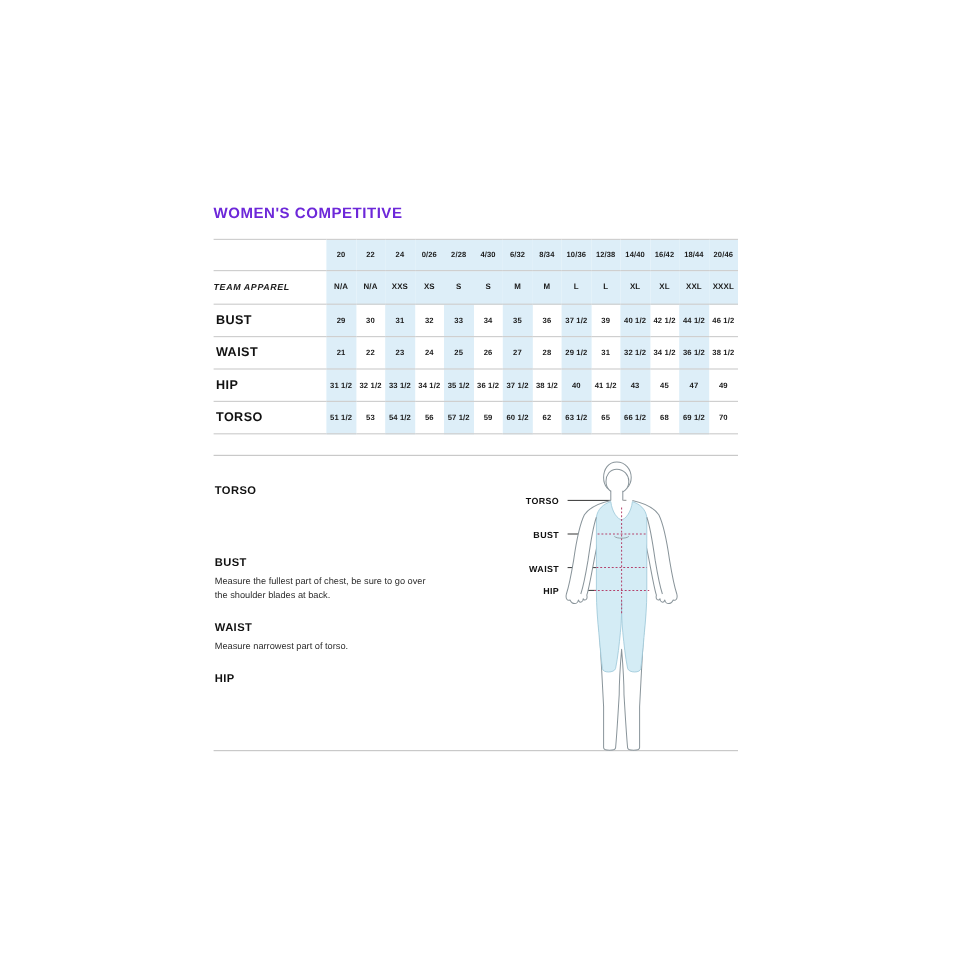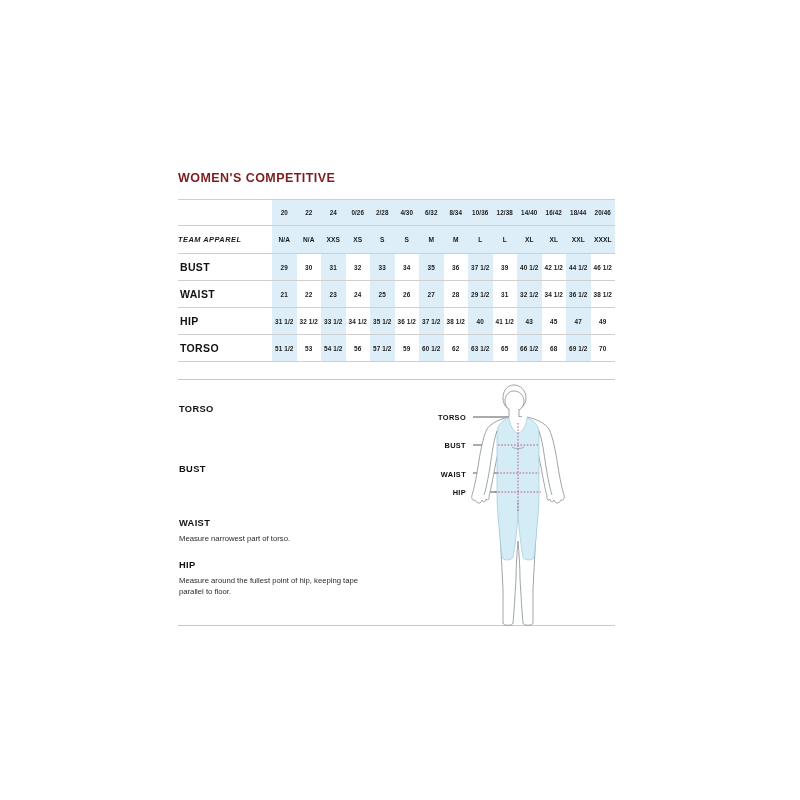--- a/index.html
+++ b/index.html
@@ -24,21 +24,21 @@
   }
 
   
   .page-title {
     position: absolute;
     left: 178px;
     top: 171px;
     font-size: 12.5px;
     font-weight: bold;
     letter-spacing: 0.45px;
-    color: #7f1d1d;
+    color: #6d28d9;
   }
 
   
   .chart-table {
     position: absolute;
     left: 178px;
     top: 199px;
     width: 437px;
     border-collapse: collapse;
     table-layout: fixed;
@@ -281,28 +281,28 @@
   </table>
 
   <div class="rule" id="rule-mid"></div>
   <div class="rule" id="rule-bottom"></div>
 
   <div class="measure-block" id="blk-torso">
     <p class="measure-head">TORSO</p>
   </div>
   <div class="measure-block" id="blk-bust">
     <p class="measure-head">BUST</p>
+    <p class="measure-body">Measure the fullest part of chest, be sure to go over the shoulder blades at back.</p>
   </div>
   <div class="measure-block" id="blk-waist">
     <p class="measure-head">WAIST</p>
     <p class="measure-body">Measure narrowest part of torso.</p>
   </div>
   <div class="measure-block" id="blk-hip">
     <p class="measure-head">HIP</p>
-    <p class="measure-body">Measure around the fullest point of hip, keeping tape parallel to floor.</p>
   </div>
 
   <div class="fig-label" id="lbl-torso">TORSO</div>
   <div class="fig-label" id="lbl-bust">BUST</div>
   <div class="fig-label" id="lbl-waist">WAIST</div>
   <div class="fig-label" id="lbl-hip">HIP</div>
 
   <div id="figure-wrap">
     <svg width="205" height="248" viewBox="0 0 205 248" xmlns="http://www.w3.org/2000/svg">
       <g stroke="#2b2b2b" stroke-width="0.8" fill="none">

